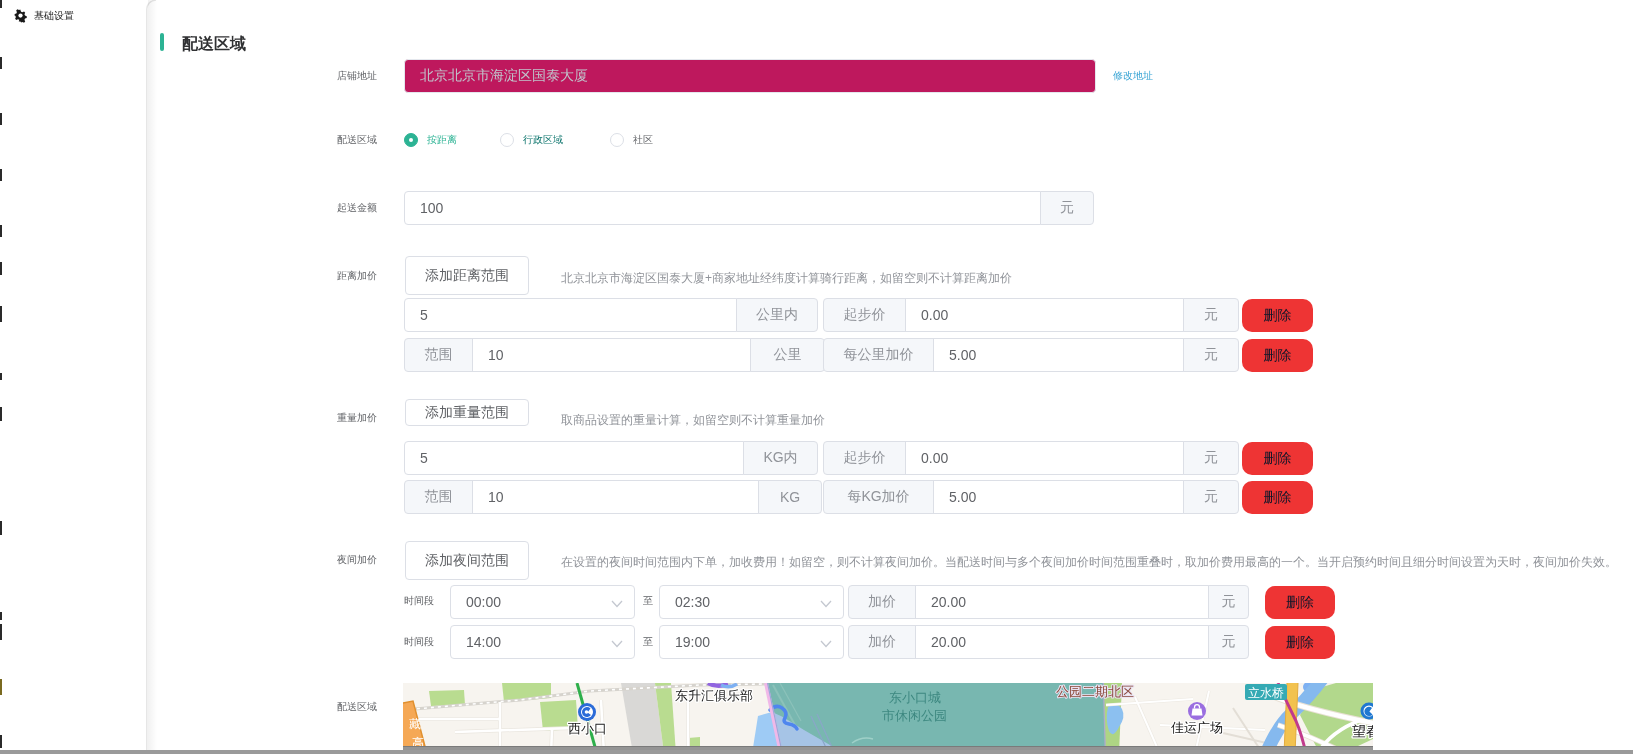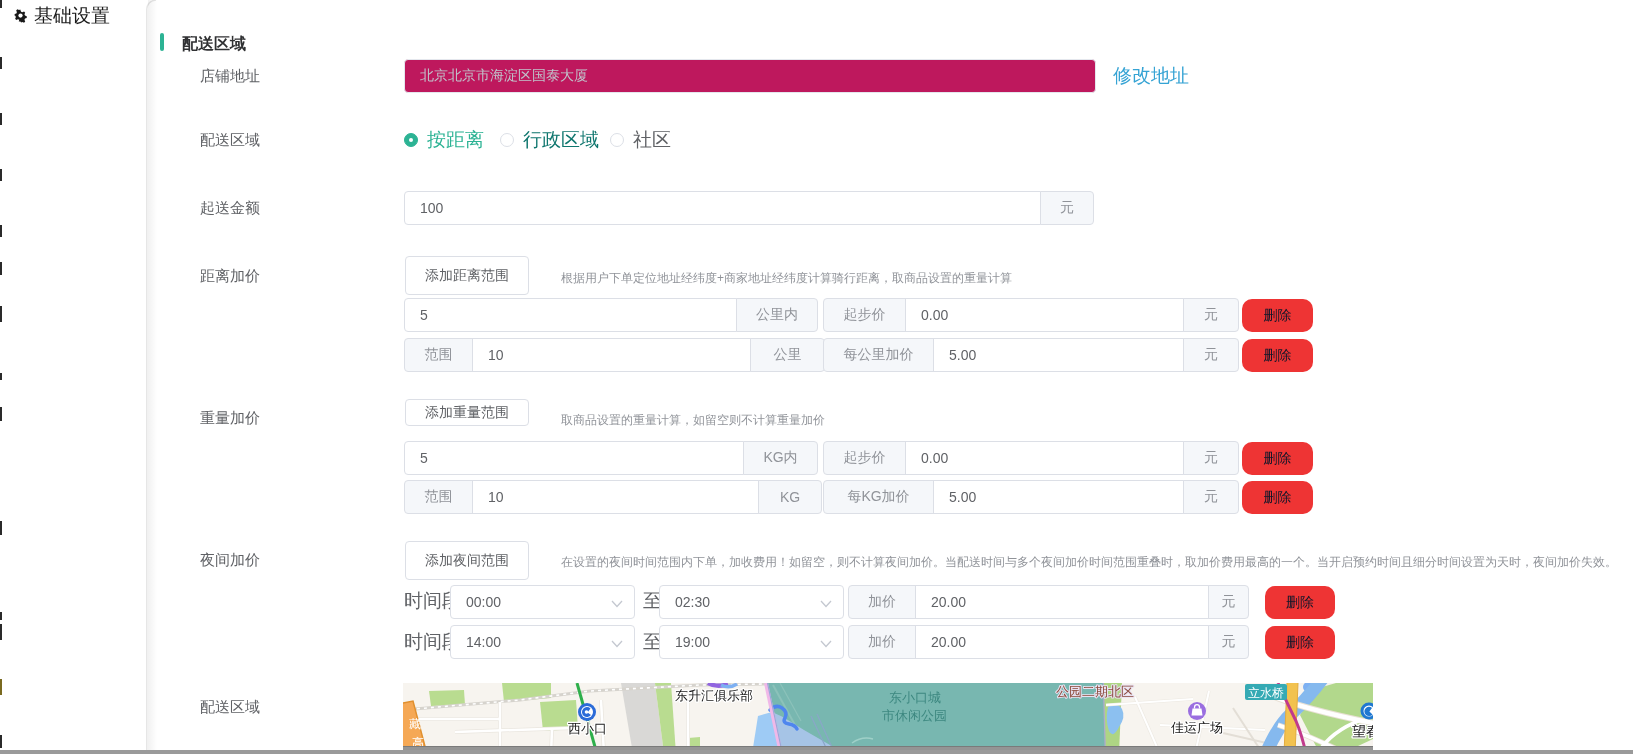--- a/index.html
+++ b/index.html
@@ -1,24 +1,24 @@
 <!DOCTYPE html>
 <html><head>
 <meta charset="utf-8">
 <style>
 html,body{margin:0;padding:0}
 body{width:1633px;height:754px;position:relative;overflow:hidden;background:#fff;font-family:"Liberation Sans",sans-serif;-webkit-font-smoothing:antialiased}
 .abs{position:absolute}
-.lbl{position:absolute;width:177px;left:200px;text-align:left;font-size:15px;color:#606266;line-height:20px;white-space:nowrap}
+.lbl{position:absolute;width:177px;left:200px;text-align:right;font-size:10px;color:#606266;line-height:20px;white-space:nowrap}
 .inp{position:absolute;background:#fff;border:1px solid #dcdfe6;border-radius:4px;font-size:14px;color:#606266;box-sizing:border-box;padding-left:15px;display:flex;align-items:center;white-space:nowrap}
 .seg{position:absolute;background:#f5f7fa;border:1px solid #dcdfe6;box-sizing:border-box;color:#909399;font-size:14px;display:flex;align-items:center;justify-content:center;white-space:nowrap}
 .del{position:absolute;background:#ee3434;border-radius:10px;color:#0f172a;font-size:14px;display:flex;align-items:center;justify-content:center}
 .tip{position:absolute;font-size:12px;color:#909399;white-space:nowrap}
 .btn{position:absolute;background:#fff;border:1px solid #dcdfe6;border-radius:4px;box-sizing:border-box;color:#606266;font-size:14px;display:flex;align-items:center;justify-content:center}
-.rtxt{position:absolute;font-size:19px;line-height:20px;white-space:nowrap}
+.rtxt{position:absolute;font-size:10px;line-height:20px;white-space:nowrap}
 .radio{position:absolute;width:14px;height:14px;border-radius:50%;box-sizing:border-box}
 .r-off{background:#fff;border:1px solid #dcdfe6}
 .r-on{background:#2cb394;border:1px solid #2cb394}
 .r-on::after{content:"";position:absolute;left:4px;top:4px;width:4px;height:4px;border-radius:50%;background:#fff}
 .chev{position:absolute;width:12px;height:12px}
 </style>
 </head>
 <body>
 
 <div class="abs" style="left:0;top:0;width:145px;height:754px;background:#fff"></div>
@@ -64,21 +64,21 @@
 <div class="rtxt" style="left:523px;top:130px;color:#0f766e">行政区域</div>
 <div class="radio r-off" style="left:610px;top:133px"></div>
 <div class="rtxt" style="left:633px;top:130px;color:#606266">社区</div>
 
 <div class="lbl" style="top:198px">起送金额</div>
 <div class="inp" style="left:404px;top:191px;width:637px;height:34px;border-radius:4px 0 0 4px">100</div>
 <div class="seg" style="left:1040px;top:191px;width:54px;height:34px;border-radius:0 4px 4px 0">元</div>
 
 <div class="lbl" style="top:266px">距离加价</div>
 <div class="btn" style="left:405px;top:256px;width:124px;height:39px">添加距离范围</div>
-<div class="tip" style="left:561px;top:270px">根据用户下单定位地址经纬度+商家地址经纬度计算骑行距离，取商品设置的重量计算</div>
+<div class="tip" style="left:561px;top:270px">北京北京市海淀区国泰大厦+商家地址经纬度计算骑行距离，如留空则不计算距离加价</div>
 
 <div class="inp" style="left:404px;top:298px;width:333px;height:34px;border-radius:4px 0 0 4px">5</div>
 <div class="seg" style="left:736px;top:298px;width:82px;height:34px;border-radius:0 4px 4px 0">公里内</div>
 <div class="seg" style="left:823px;top:298px;width:83px;height:34px;border-radius:4px 0 0 4px">起步价</div>
 <div class="inp" style="left:905px;top:298px;width:279px;height:34px;border-radius:0">0.00</div>
 <div class="seg" style="left:1183px;top:298px;width:56px;height:34px;border-radius:0 4px 4px 0">元</div>
 <div class="del" style="left:1242px;top:299px;width:71px;height:33px">删除</div>
 
 <div class="seg" style="left:404px;top:338px;width:69px;height:34px;border-radius:4px 0 0 4px">范围</div>
 <div class="inp" style="left:472px;top:338px;width:279px;height:34px;border-radius:0">10</div>

